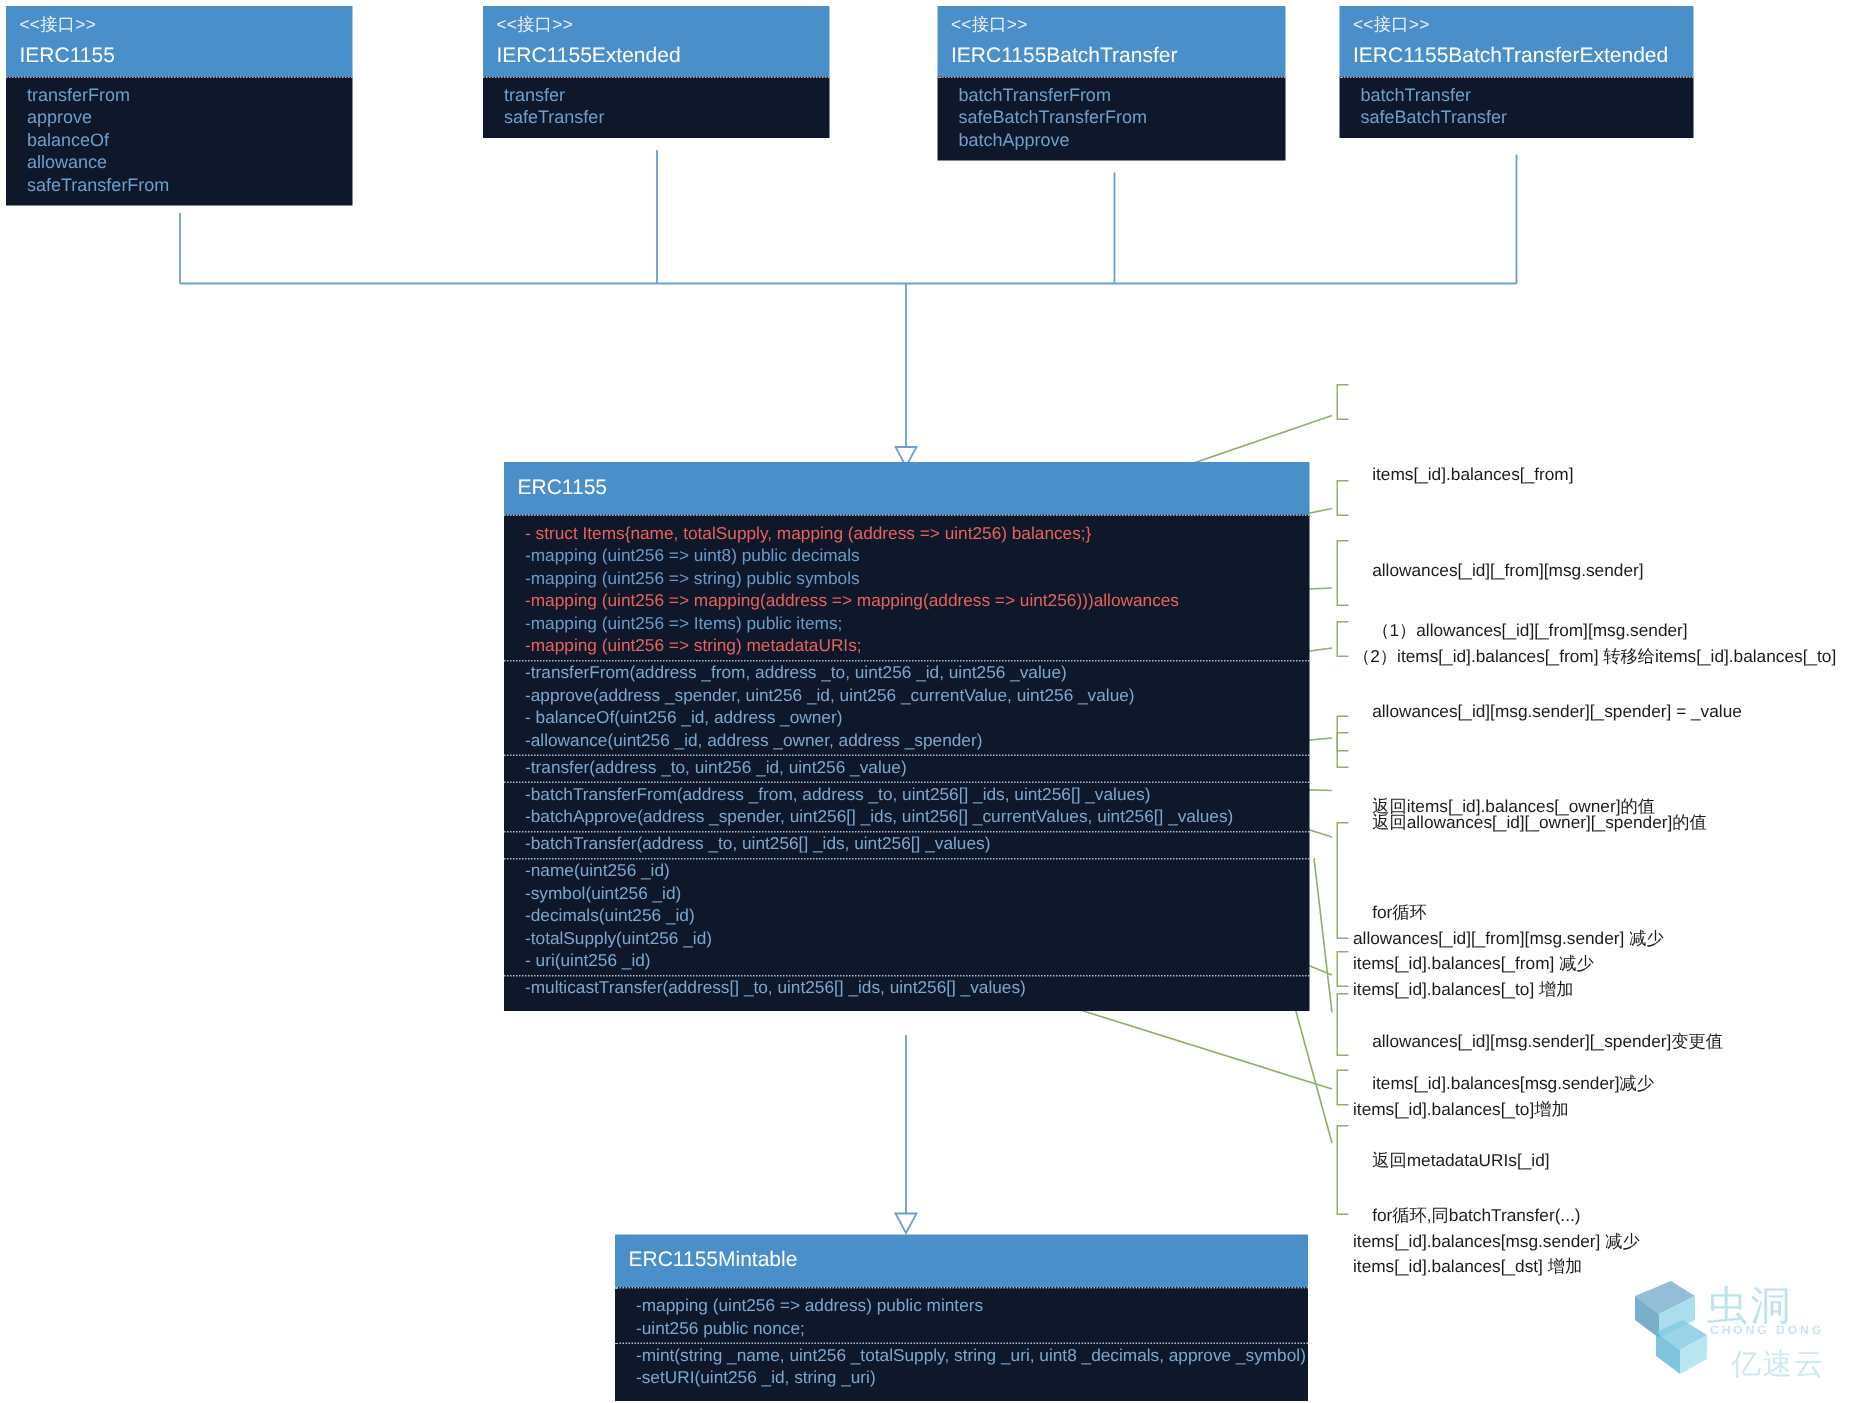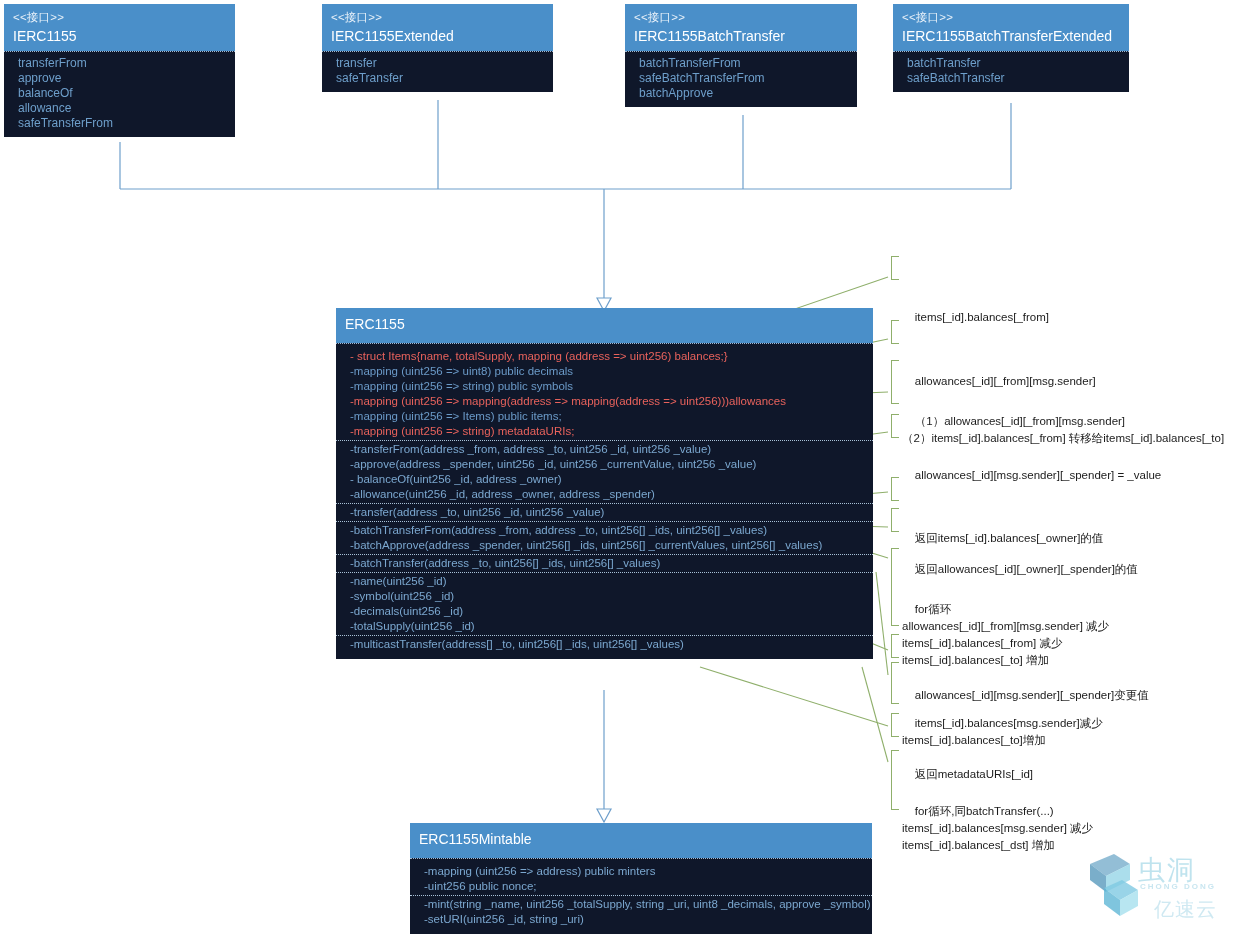--- a/index.html
+++ b/index.html
@@ -183,20 +183,21 @@
         <div class="mline">-batchApprove(address _spender, uint256[] _ids,  uint256[] _currentValues, uint256[] _values)</div>
       </div>
       <div class="sec">
         <div class="mline">-batchTransfer(address _to, uint256[] _ids, uint256[] _values)</div>
       </div>
       <div class="sec">
         <div class="mline">-name(uint256 _id)</div>
         <div class="mline">-symbol(uint256 _id)</div>
         <div class="mline">-decimals(uint256 _id)</div>
         <div class="mline">-totalSupply(uint256 _id)</div>
+        <div class="mline">- uri(uint256 _id)</div>
       </div>
       <div class="sec">
         <div class="mline">-multicastTransfer(address[] _to, uint256[] _ids, uint256[] _values)</div>
       </div>
     </div>
   </div>
 
   <div class="umlbox" style="left:410px;top:823px;width:462px;">
     <div class="uml-head" style="padding:7px 9px 8px 9px;">
       <div class="uml-title" style="padding-top:0;">ERC1155Mintable</div>
@@ -237,21 +238,21 @@
     <span class="br-b"></span>
     <span>allowances[_id][msg.sender][_spender] = _value</span>
   </div>
 
   <div class="note" style="left:891px;top:477px;width:345px;height:24px;">
     <span class="br-t"></span>
     <span class="br-b"></span>
     <span>返回items[_id].balances[_owner]的值</span>
   </div>
 
-  <div class="note" style="left:891px;top:508px;width:345px;height:24px;">
+  <div class="note" style="left:891px;top:488px;width:345px;height:24px;">
     <span class="br-t"></span>
     <span class="br-b"></span>
     <span>返回allowances[_id][_owner][_spender]的值</span>
   </div>
 
   <div class="note" style="left:891px;top:548px;width:345px;height:78px;">
     <span class="br-t"></span>
     <span class="br-b"></span>
     <span>for循环
 allowances[_id][_from][msg.sender] 减少

